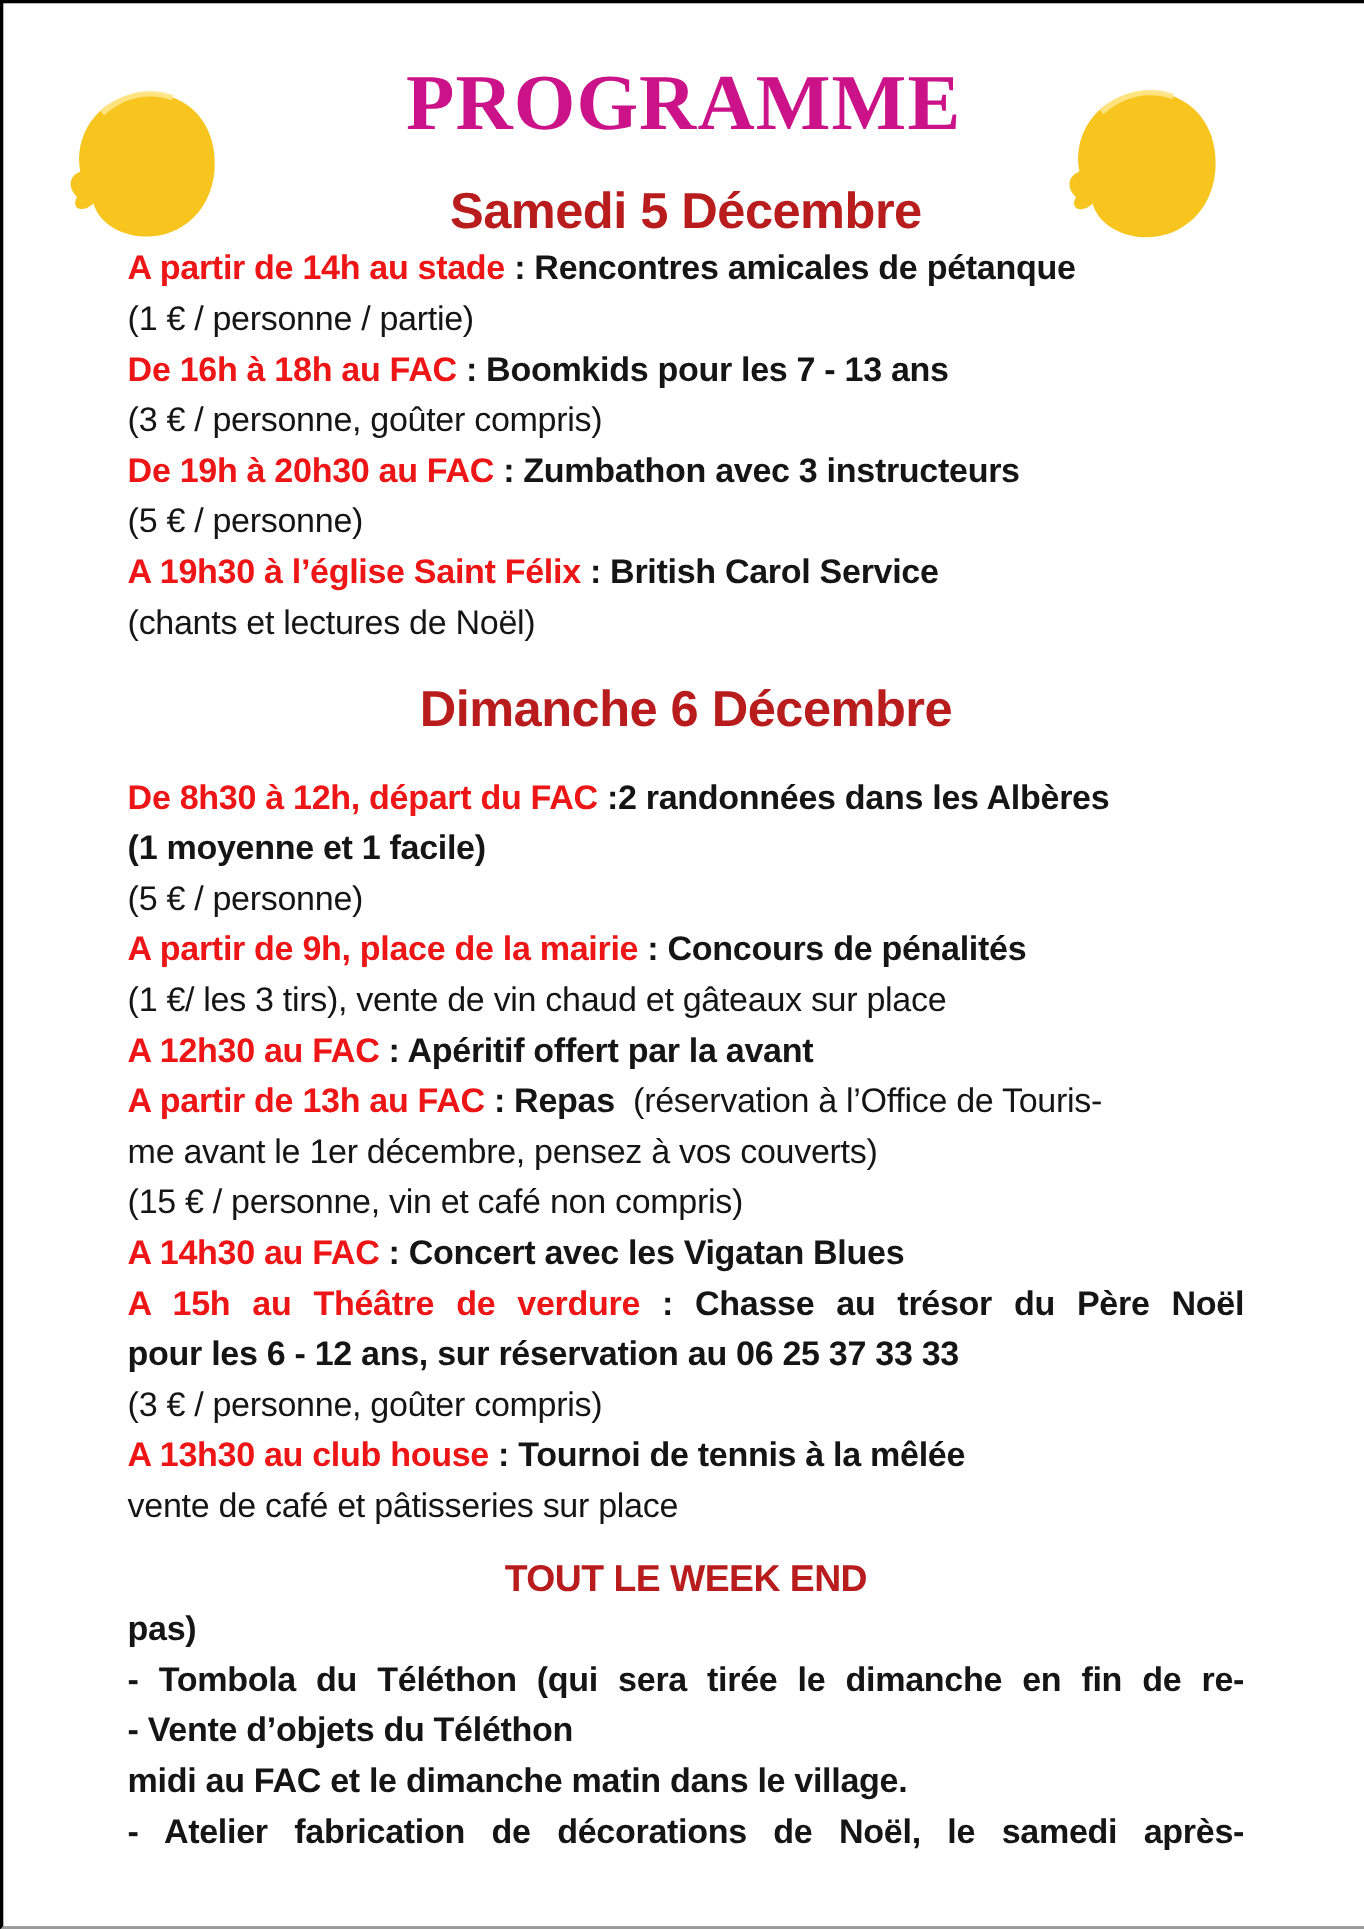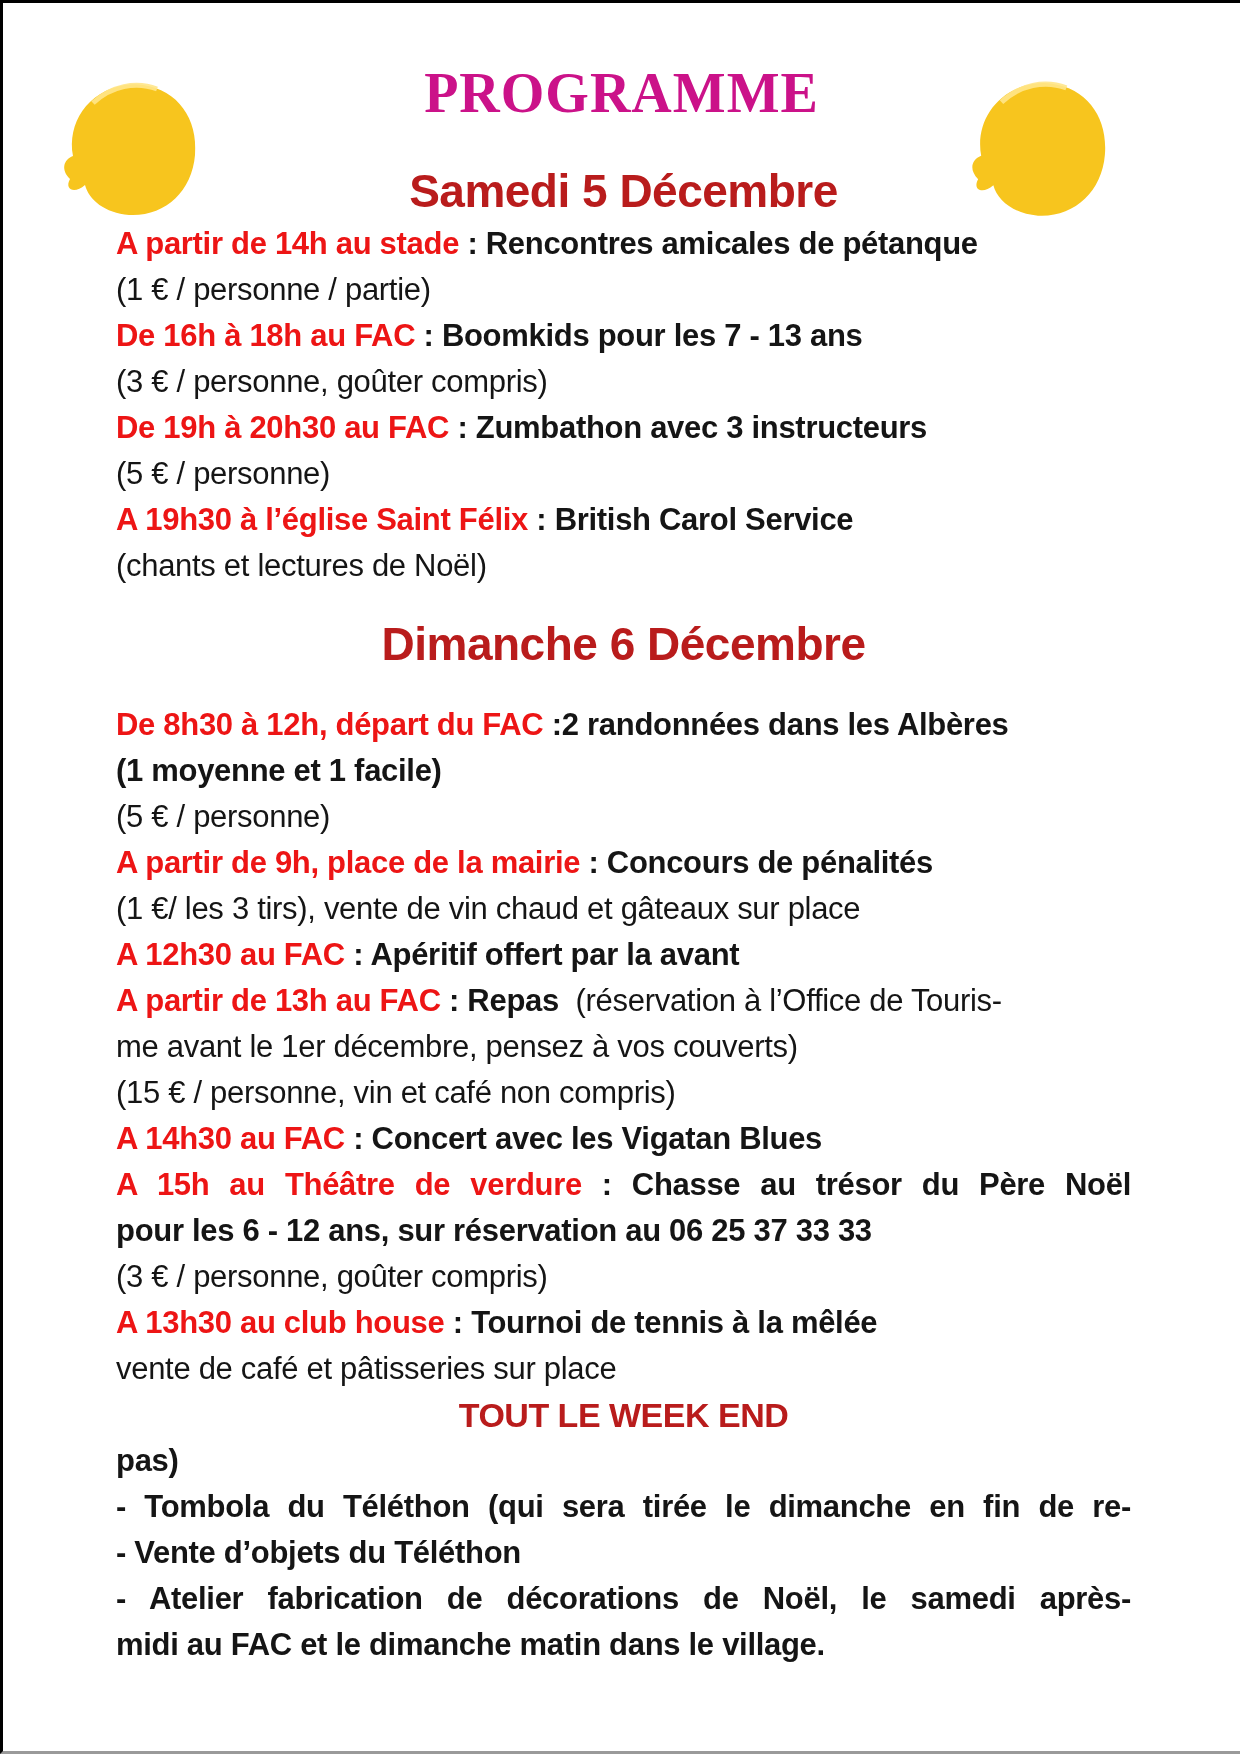--- a/index.html
+++ b/index.html
@@ -20,21 +20,21 @@
     font-family: "Liberation Sans", sans-serif;
   }
   .page-title {
     position: absolute;
     top: 48px;
     left: 0;
     width: 100%;
     text-align: center;
     font-family: "Liberation Serif", serif;
     font-weight: bold;
-    font-size: 56px;
+    font-size: 72px;
     line-height: 84px;
     letter-spacing: 1px;
     color: #cb1289;
   }
   .logo {
     position: absolute;
     top: 20px;
   }
   .logo-left  { left: 28px; }
   .logo-right { left: 932px; top: 18px; }
@@ -60,21 +60,21 @@
   }
   .heading-sub {
     font-size: 34px;
     line-height: 46px;
     height: 46px;
   }
   .heading.s0 { margin-top: 158px; }
   .lines.s0   { }
   .heading.s1 { margin-top: 25px; }
   .lines.s1   { margin-top: 28px; }
-  .heading.s2 { }
+  .heading.s2 { margin-top: 20px; }
   .lines.s2   { margin-top: 0; }
   .line {
     height: 46px;
     line-height: 46px;
     white-space: nowrap;
   }
   .line.justify {
     white-space: normal;
     text-align: justify;
     text-align-last: justify;
@@ -136,18 +136,18 @@
           <div class="line"><span class="seg-bold">pour les 6 - 12 ans, sur réservation au 06 25 37 33 33</span></div>
           <div class="line"><span class="seg-normal">(3 € / personne, goûter compris)</span></div>
           <div class="line"><span class="seg-red">A 13h30 au club house</span><span class="seg-bold"> : Tournoi de tennis à la mêlée</span></div>
           <div class="line"><span class="seg-normal">vente de café et pâtisseries sur place</span></div>
         </div>
         <div class="heading heading-sub s2">TOUT LE WEEK END</div>
         <div class="lines s2">
           <div class="line"><span class="seg-bold">pas)</span></div>
           <div class="line justify"><span class="seg-bold">- Tombola du Téléthon (qui sera tirée le dimanche en fin de re-</span></div>
           <div class="line"><span class="seg-bold">- Vente d’objets du Téléthon</span></div>
+          <div class="line"><span class="seg-bold">midi au FAC et le dimanche matin dans le village.</span></div>
           <div class="line justify"><span class="seg-bold">- Atelier fabrication de décorations de Noël, le samedi après-</span></div>
-          <div class="line"><span class="seg-bold">midi au FAC et le dimanche matin dans le village.</span></div>
         </div>
       </div>
   </div>
 </div>
 
 </body></html>

